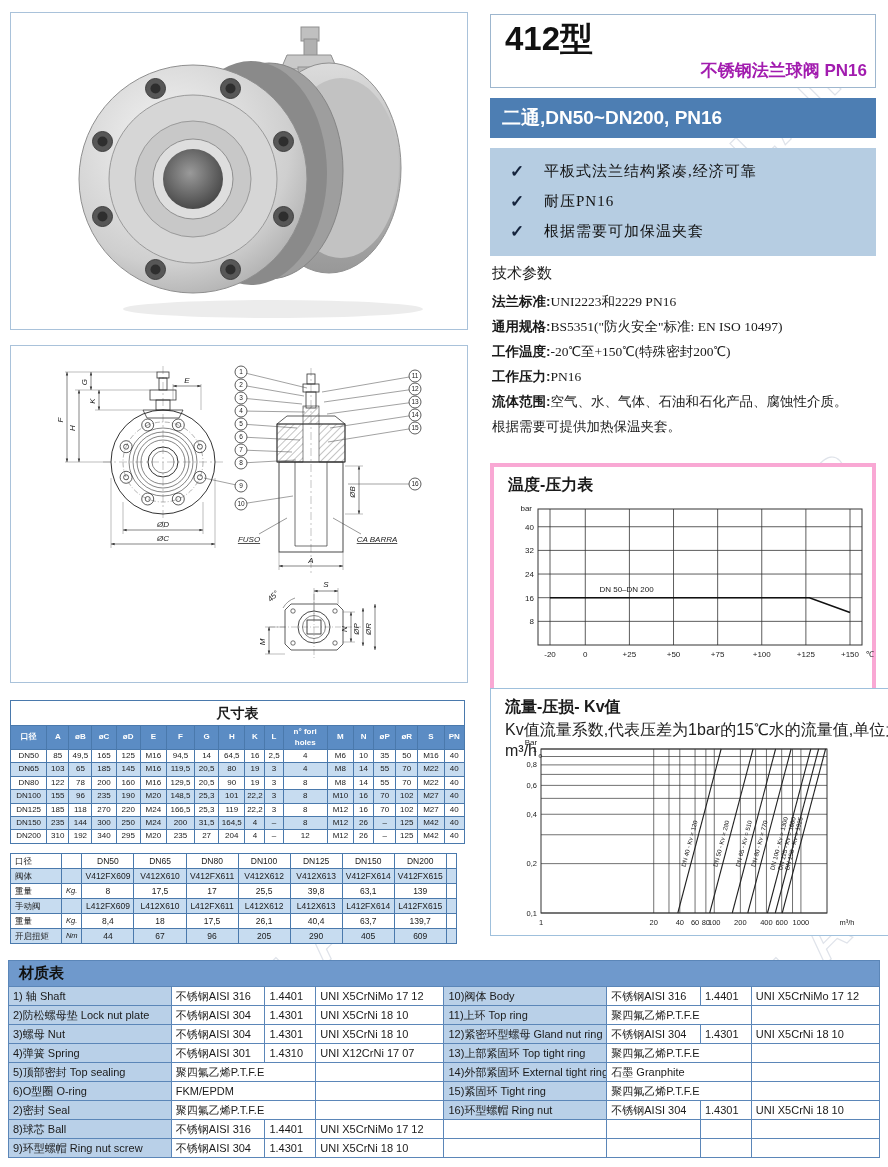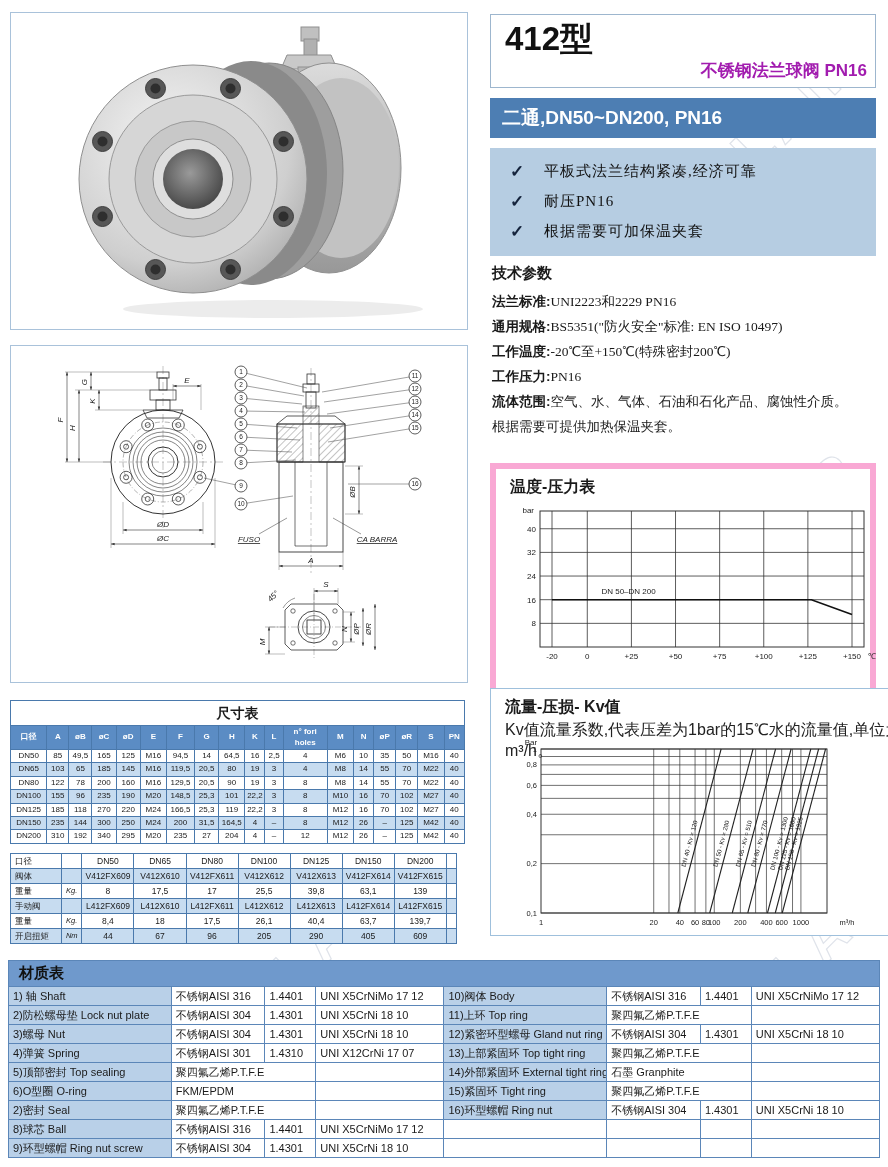--- a/index.html
+++ b/index.html
@@ -14,27 +14,27 @@
   .model{position:absolute;left:14px;top:2px;font-size:33px;font-weight:bold;color:#111;}
   .subtitle{position:absolute;right:8px;bottom:5px;font-size:17px;font-weight:bold;color:#a21caf;}
   .banner{position:absolute;left:490px;top:98px;width:386px;height:40px;background:#4d7eb3;
           color:#fff;font-size:19px;font-weight:bold;line-height:40px;padding-left:12px;box-sizing:border-box;}
   .features{position:absolute;left:490px;top:148px;width:386px;height:108px;background:#b6cde2;box-sizing:border-box;padding:13px 10px 0 20px;}
   .feat-row{display:flex;align-items:flex-start;margin-bottom:9px;}
   .feat-check{font-size:17px;font-weight:bold;color:#14233c;width:34px;flex:0 0 34px;}
   .feat-text{font-family:"Liberation Serif",serif;font-size:15px;color:#111;letter-spacing:1px;padding-top:1px;}
 
   .tech{position:absolute;left:492px;top:264px;width:390px;}
-  .tech-title{font-size:15px;font-weight:bold;margin-bottom:6px;}
+  .tech-title{font-size:15px;font-weight:normal;margin-bottom:6px;}
   .tp-row{font-size:13.5px;line-height:25px;font-family:"Liberation Serif",serif;}
   .tp-label{font-family:"Liberation Sans",sans-serif;font-weight:bold;}
   .tp-note{font-size:13.5px;line-height:25px;font-family:"Liberation Serif",serif;}
 
   
-  .chart1-box{left:490px;top:463px;width:386px;height:266px;border:6px solid #f9a8d4;}
+  .chart1-box{left:490px;top:463px;width:386px;height:266px;border:4px solid #f9a8d4;}
   .chart2-box{left:490px;top:688px;width:460px;height:248px;border:1px solid #9fc0dc;}
   .chart-title{position:absolute;left:14px;top:8px;font-size:16px;font-weight:bold;}
   .chart-sub{position:absolute;left:14px;top:31px;font-size:16px;color:#222;}
 
   .photo-box{left:10px;top:12px;width:458px;height:318px;border:1px solid #a9c2da;}
   .drawing-box{left:10px;top:345px;width:458px;height:338px;border:1px solid #a9c2da;}
 
   
   table{border-collapse:collapse;table-layout:fixed;}
   .dtab{position:absolute;left:10px;top:700px;width:455px;background:#fff;}

